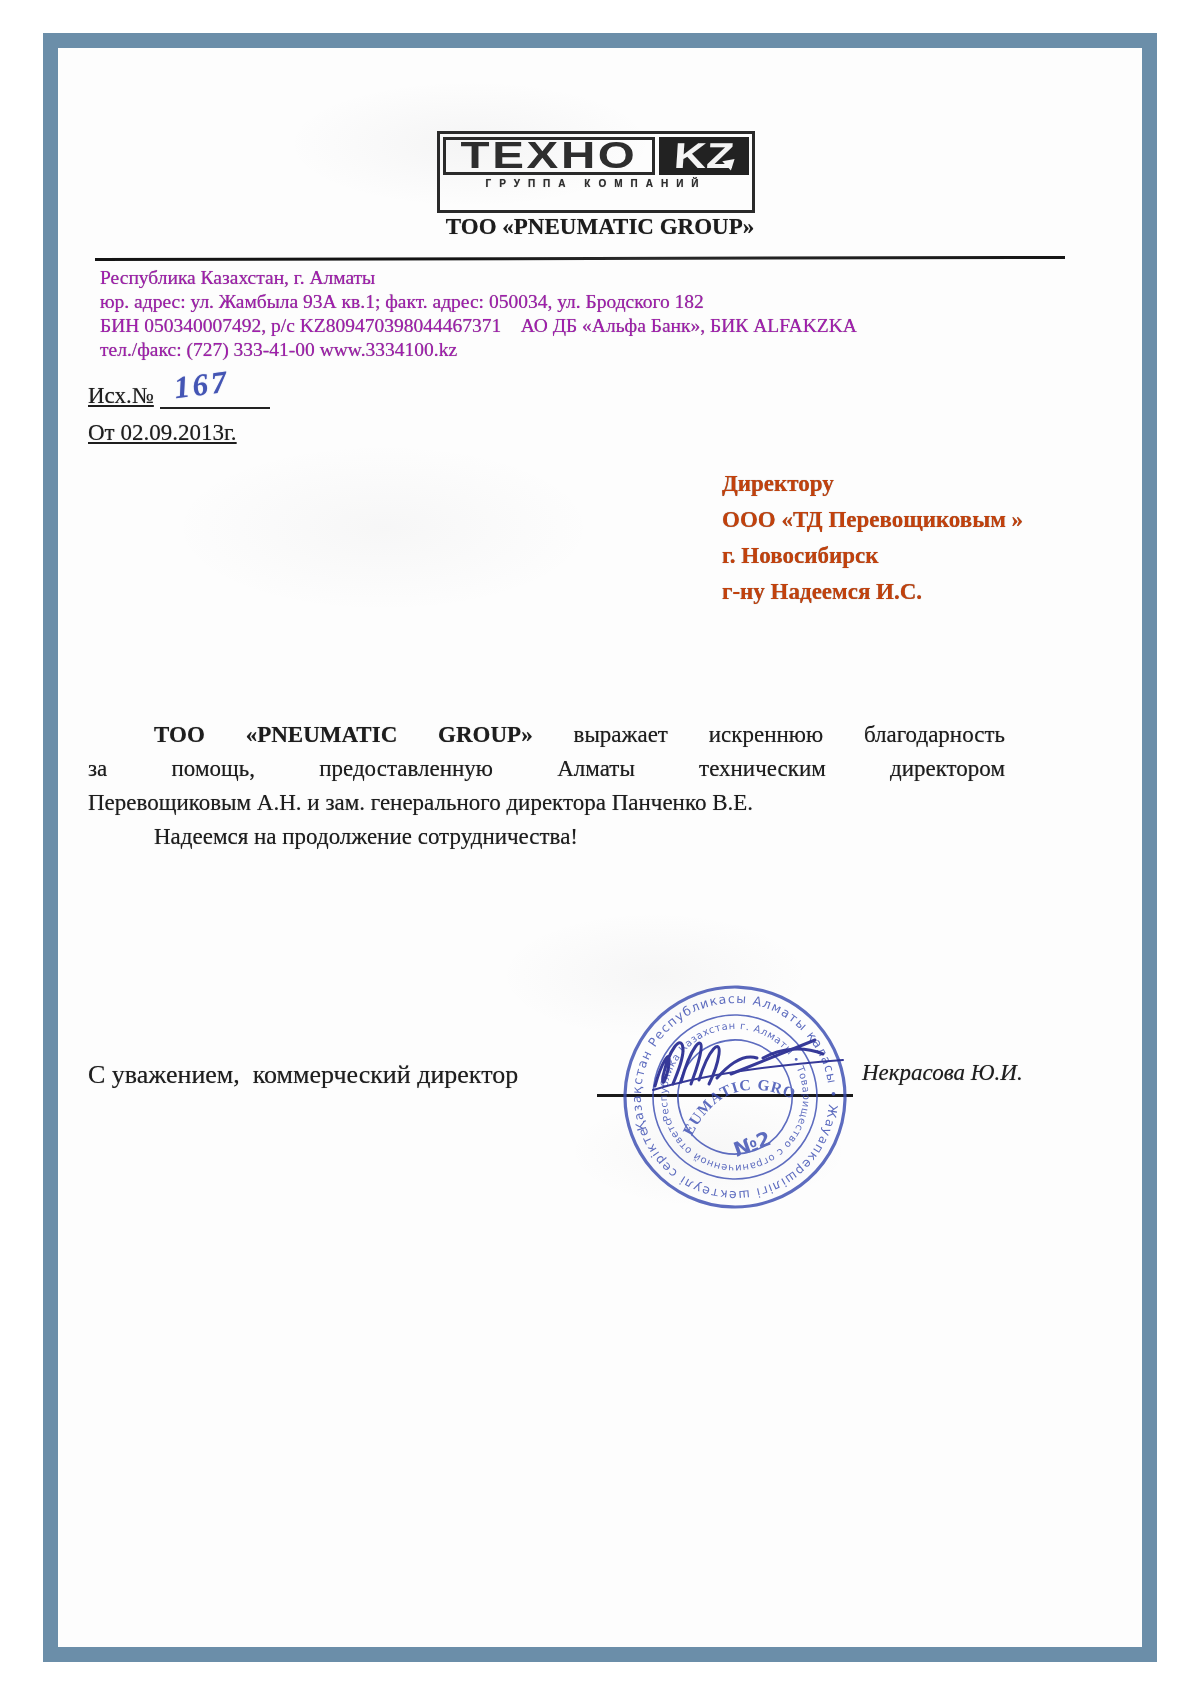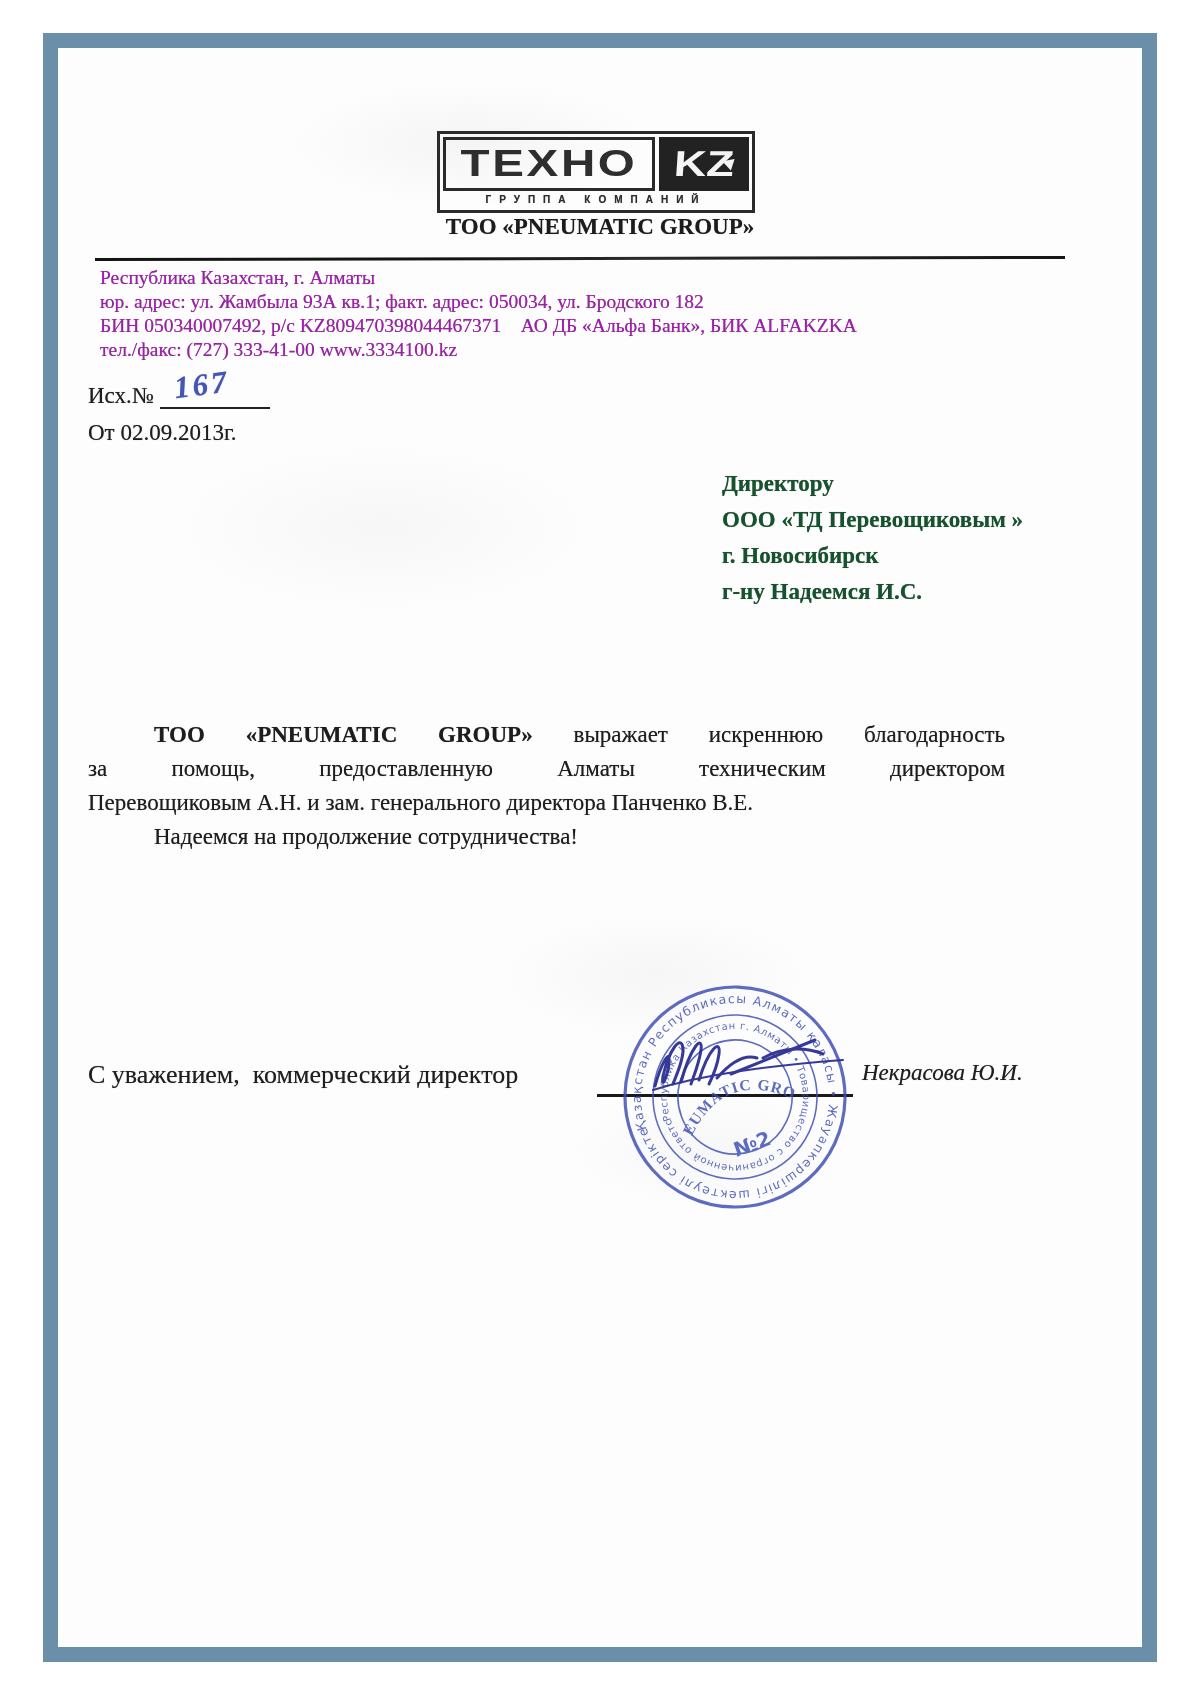--- a/index.html
+++ b/index.html
@@ -19,21 +19,21 @@
       radial-gradient(ellipse 220px 90px at 55% 58%, rgba(90,90,95,.045), transparent 70%),
       radial-gradient(ellipse 200px 80px at 60% 69%, rgba(90,90,95,.04), transparent 70%);
   }
   .doc-text{text-shadow:0 0 .7px rgba(45,45,45,.65);}
   
   .logo-box{
     position:absolute;left:437px;top:131px;width:318px;height:82px;
     border:3px solid #2a2a2a;box-sizing:border-box;
     font-family:"Liberation Sans","DejaVu Sans",sans-serif;
   }
-  .logo-top{display:flex;height:54px;margin:3px 3px 0 3px;}
+  .logo-top{display:flex;height:38px;margin:3px 3px 0 3px;}
   .logo-techno{
     flex:1;border:3px solid #2a2a2a;box-sizing:border-box;
     display:flex;align-items:center;justify-content:center;
     font-weight:bold;font-size:36px;color:#2e2e2e;letter-spacing:2px;
   }
   .logo-techno span{display:inline-block;transform:scaleX(1.32);}
   .logo-kz{
     width:90px;margin-left:4px;background:#222222;color:#f4f4f4;
     display:flex;align-items:center;justify-content:center;position:relative;
     font-weight:bold;font-size:36px;letter-spacing:0;
@@ -56,35 +56,35 @@
   .header-rule{
     position:absolute;left:95px;top:257px;width:970px;height:3px;
     background:linear-gradient(90deg,#141414 0 38%,#2a2a2a 55%,#161616);
     transform:rotate(-.12deg);
   }
   .header-block{
     position:absolute;left:100px;top:266px;width:1000px;text-align:left;
     font-size:19.5px;line-height:24px;color:#a21caf;
   }
   
-  .ref-block{position:absolute;left:88px;top:383px;font-size:23px;}
+  .ref-block{position:absolute;left:88px;top:383px;font-size:23px;text-decoration:underline;}
   .ref-underline{
     display:inline-block;width:110px;border-bottom:2px solid #222;
     position:relative;height:24px;margin-left:6px;vertical-align:bottom;
   }
   .hand-number{
     position:absolute;left:14px;top:-16px;font-style:italic;font-weight:bold;
     font-size:31px;color:#4455b4;transform:rotate(-7deg);letter-spacing:3px;
     text-shadow:0 0 1px rgba(68,85,180,.55);
   }
   .ref-date{margin-top:11px;}
   
   .addressee{
     position:absolute;left:722px;top:466px;font-size:23px;font-weight:bold;
-    line-height:36px;color:#14532d;
+    line-height:36px;color:#c2410c;
   }
   
   .body-block{position:absolute;left:88px;top:718px;width:917px;font-size:23px;color:#1d1d1d;}
   .bline{height:34px;line-height:34px;white-space:nowrap;}
   .bline.just{text-align:justify;text-align-last:justify;white-space:normal;}
   .indent{display:inline-block;width:66px;}
   
   .sign-left{position:absolute;left:88px;top:1060px;font-size:26px;}
   .sign-rule{position:absolute;left:597px;top:1094px;width:256px;height:3px;background:#1a1a1a;}
   .sign-right{position:absolute;left:862px;top:1060px;font-size:23px;font-style:italic;}

